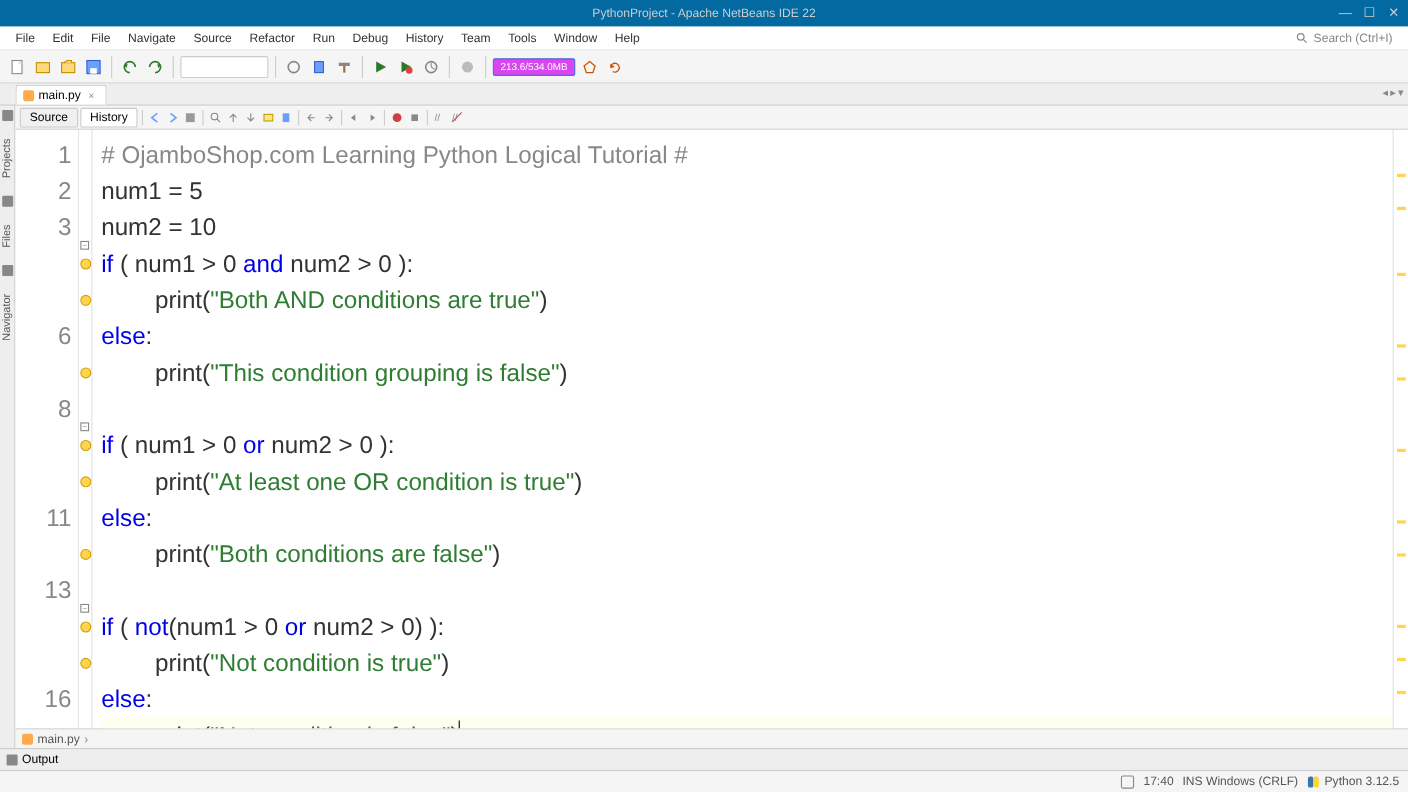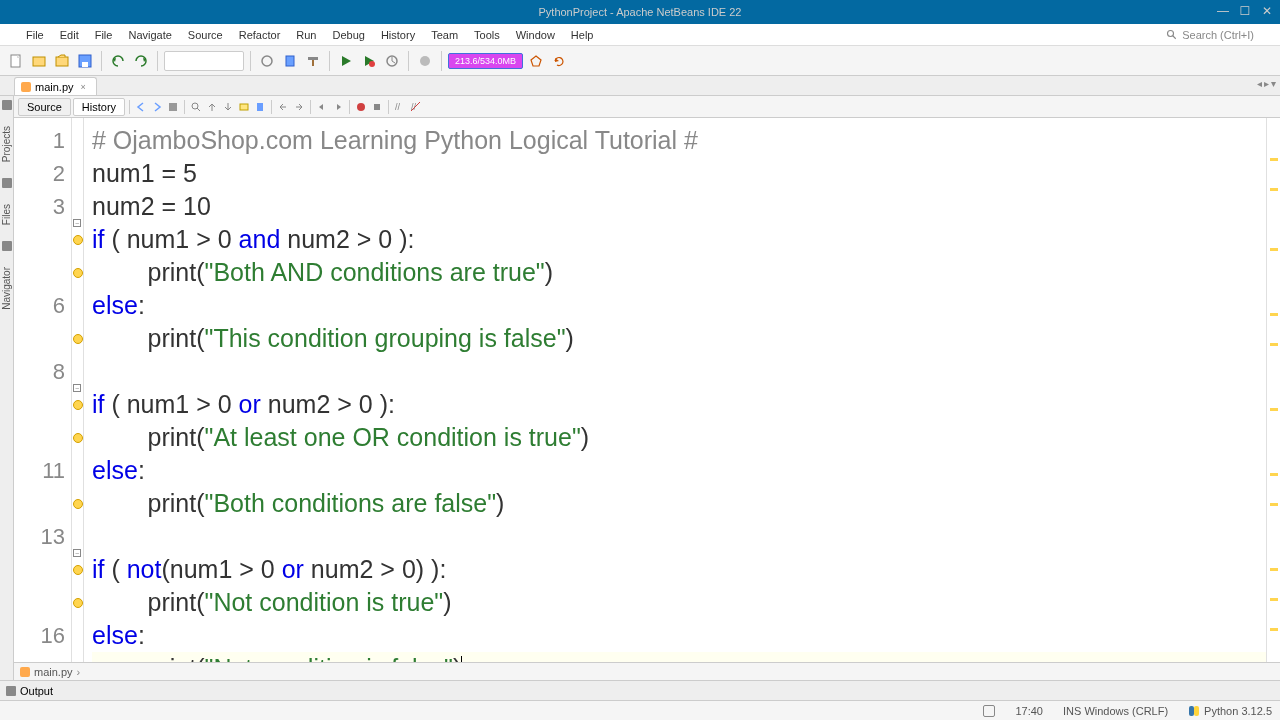--- a/index.html
+++ b/index.html
@@ -4,21 +4,21 @@
 <style>
 * { margin: 0; padding: 0; box-sizing: border-box; font-family: "Segoe UI", Tahoma, sans-serif; }
 body { width: 1280px; height: 720px; overflow: hidden; background: #fff; display: flex; flex-direction: column; }
 
 
 .titlebar { background: #0369a1; color: #ccc; height: 24px; display: flex; align-items: center; justify-content: center; position: relative; font-size: 11px; }
 .titlebar-buttons { position: absolute; right: 6px; top: 4px; display: flex; gap: 8px; }
 .tb-btn { width: 14px; height: 14px; display: flex; align-items: center; justify-content: center; color: #ccc; font-size: 12px; }
 
 
-.menubar { background: #fff; height: 22px; display: flex; align-items: center; padding: 0 18px; border-bottom: 1px solid #ddd; text-align: right; }
+.menubar { background: #fff; height: 22px; display: flex; align-items: center; padding: 0 6px; border-bottom: 1px solid #ddd; text-align: right; }
 .menubar-left { display: flex; }
 .menu-item { font-size: 11px; padding: 3px 8px; color: #333; }
 .search-box { margin-left: auto; display: flex; align-items: center; gap: 4px; font-size: 11px; color: #888; padding-right: 8px; }
 .search-icon { width: 12px; height: 12px; }
 
 
 .toolbar { background: #f5f5f5; height: 30px; display: flex; align-items: center; padding: 0 6px; border-bottom: 1px solid #ccc; gap: 3px; }
 .tb-icon { width: 20px; height: 20px; display: flex; align-items: center; justify-content: center; border: 1px solid transparent; border-radius: 2px; }
 .tb-sep { width: 1px; height: 20px; background: #ccc; margin: 0 3px; }
 .config-box { width: 80px; height: 20px; background: #fff; border: 1px solid #ccc; border-radius: 2px; }
@@ -45,21 +45,21 @@
 .src-icon { width: 14px; height: 14px; display: flex; align-items: center; justify-content: center; }
 .src-sep { width: 1px; height: 14px; background: #ccc; margin: 0 2px; }
 
 
 .code-wrap { flex: 1; display: flex; overflow: hidden; background: #fff; position: relative; }
 .gutter { width: 58px; background: #fff; border-right: 1px solid #e0e0e0; font-family: "Consolas", monospace; font-size: 22px; color: #888; text-align: right; padding-right: 6px; padding-top: 6px; line-height: 33px; }
 .marker-col { width: 12px; background: #fff; border-right: 1px solid #e0e0e0; padding-top: 6px; }
 .marker { height: 33px; display: flex; align-items: center; justify-content: center; position: relative; }
 .bulb { width: 10px; height: 10px; background: #ffd54f; border-radius: 50%; border: 1px solid #d4a000; }
 .fold { width: 8px; height: 8px; border: 1px solid #888; font-size: 7px; display: flex; align-items: center; justify-content: center; color: #888; background: #fff; position: absolute; left: 1px; }
-.code { flex: 1; font-family: "Consolas", monospace; font-size: 25px; line-height: 33px; padding: 6px 0 0 8px; white-space: pre; color: #333; }
+.code { flex: 1; font-family: "Consolas", monospace; font-size: 22px; line-height: 33px; padding: 6px 0 0 8px; white-space: pre; color: #333; }
 .code-line { height: 33px; }
 .code-line.hl { background: #fffff0; }
 .kw { color: #0000e6; }
 .str { color: #2e7d32; }
 .cmt { color: #888; }
 .caret { display: inline-block; width: 0; border-left: 1.5px solid #000; height: 26px; vertical-align: text-bottom; }
 
 .err-stripe { width: 14px; background: #fff; border-left: 1px solid #e0e0e0; position: relative; }
 .err-mark { position: absolute; right: 2px; width: 8px; height: 3px; background: #ffd54f; }
 
@@ -67,21 +67,21 @@
 .breadcrumb { height: 18px; background: #f5f5f5; border-top: 1px solid #ccc; display: flex; align-items: center; padding: 0 6px; font-size: 11px; color: #555; gap: 4px; }
 .bc-icon { width: 10px; height: 10px; background: #ffa94d; border-radius: 2px; }
 .bc-chev { color: #888; }
 
 
 .output-row { height: 20px; background: #eee; border-top: 1px solid #ccc; display: flex; align-items: center; padding: 0 6px; gap: 4px; font-size: 11px; }
 .out-icon { width: 10px; height: 10px; background: #888; border-radius: 1px; }
 
 
 .statusbar { height: 20px; background: #f5f5f5; border-top: 1px solid #ccc; display: flex; align-items: center; padding: 0 8px; font-size: 11px; color: #555; }
-.status-right { margin-left: auto; display: flex; gap: 20px; align-items: center; text-align: center; }
+.status-right { margin-left: auto; display: flex; gap: 8px; align-items: center; text-align: center; }
 .status-item { display: flex; align-items: center; gap: 4px; }
 .notif-icon { width: 12px; height: 12px; border: 1px solid #888; border-radius: 2px; }
 </style>
 </head>
 <body>
 
 <div class="titlebar">
   <span>PythonProject - Apache NetBeans IDE 22</span>
   <div class="titlebar-buttons">
     <div class="tb-btn">—</div>

